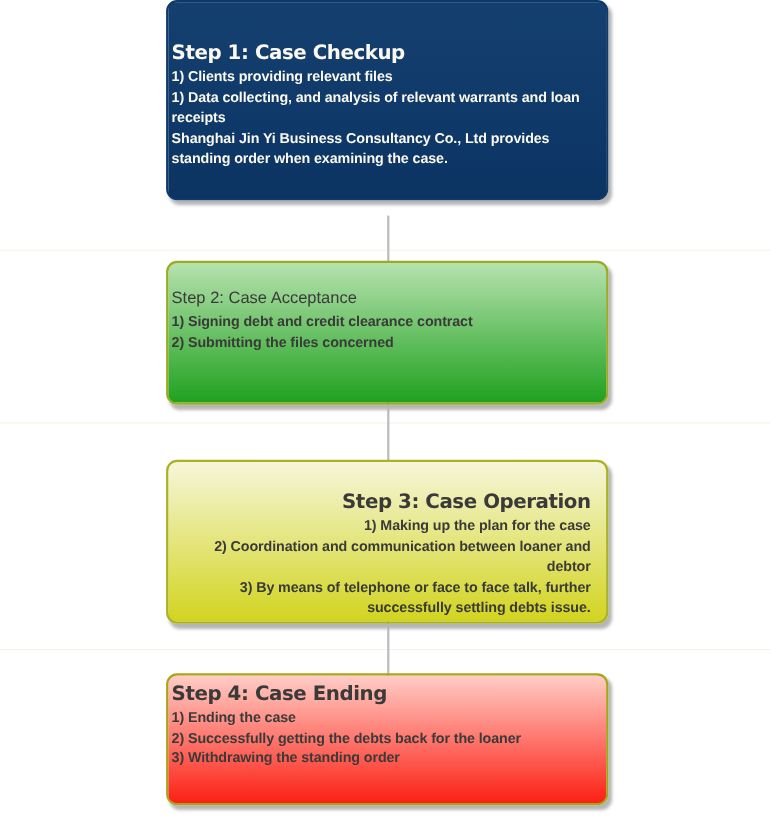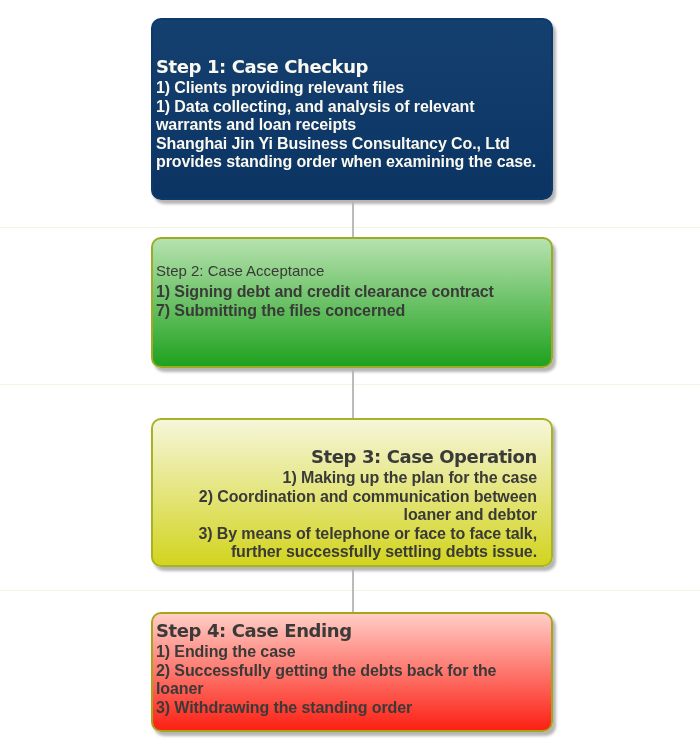--- a/index.html
+++ b/index.html
@@ -35,21 +35,21 @@
   .step-box {
     position: absolute;
     left: 151px;
     width: 402px;
     box-sizing: border-box;
     border: 2px solid transparent;
     border-radius: 10px;
     box-shadow: 3px 4px 3px #b5b5b5;
     padding: 0 14px 0 3px;
   }
-  .step-box.b1 { top: 18px;  height: 182px; padding-top: 36px; }
+  .step-box.b1 { top: 0;  height: 182px; padding-top: 36px; }
   .step-box.b2 { top: 237px; height: 131px; padding-top: 21px; }
   .step-box.b3 { top: 418px; height: 149px; padding-top: 26px; }
   .step-box.b4 { top: 612px; height: 120px; padding-top: 6px; }
 
   .step-title {
     font-family: "DejaVu Sans", "Liberation Sans", sans-serif;
     font-size: 18px;
     font-weight: bold;
     line-height: 21px;
     margin: 0 0 2px 0;
@@ -57,21 +57,21 @@
     white-space: nowrap;
   }
   .step-title.regular {
     font-family: "Liberation Sans", sans-serif;
     font-weight: normal;
     font-size: 15px;
     letter-spacing: 0;
   }
   .step-line {
     font-family: "Liberation Sans", sans-serif;
-    font-size: 16px;
+    font-size: 13px;
     font-weight: bold;
     line-height: 18.5px;
     letter-spacing: -0.1px;
   }
 </style>
 </head>
 <body>
 
 <div class="canvas">
 
@@ -86,21 +86,21 @@
   <div class="step-box b1" style="background: linear-gradient(rgb(20, 64, 111) 0%, rgb(11, 52, 99) 100%); border-color: rgb(13, 58, 106); color: rgb(251, 249, 239);">
     <div class="step-title">Step 1: Case Checkup</div>
     <div class="step-line">1) Clients providing relevant files</div>
     <div class="step-line">1) Data collecting, and analysis of relevant warrants and loan receipts</div>
     <div class="step-line">Shanghai Jin Yi Business Consultancy Co., Ltd provides standing order when examining the case.</div>
   </div>
 
   <div class="step-box b2" style="background: linear-gradient(rgb(182, 226, 174) 0%, rgb(31, 161, 31) 100%); border-color: rgb(156, 171, 36); color: rgb(58, 58, 56);">
     <div class="step-title regular">Step 2: Case Acceptance</div>
     <div class="step-line">1) Signing debt and credit clearance contract</div>
-    <div class="step-line">7) Submitting the files concerned</div>
+    <div class="step-line">2) Submitting the files concerned</div>
   </div>
 
   <div class="step-box b3" style="background: linear-gradient(rgb(246, 246, 218) 0%, rgb(210, 212, 31) 100%); border-color: rgb(169, 178, 36); color: rgb(58, 58, 56); text-align: right;">
     <div class="step-title">Step 3: Case Operation</div>
     <div class="step-line">1) Making up the plan for the case</div>
     <div class="step-line">2) Coordination and communication between loaner and debtor</div>
     <div class="step-line">3) By means of telephone or face to face talk, further successfully settling debts issue.</div>
   </div>
 
   <div class="step-box b4" style="background: linear-gradient(rgb(255, 205, 198) 0%, rgb(252, 32, 20) 100%); border-color: rgb(169, 165, 26); color: rgb(58, 58, 56);">

